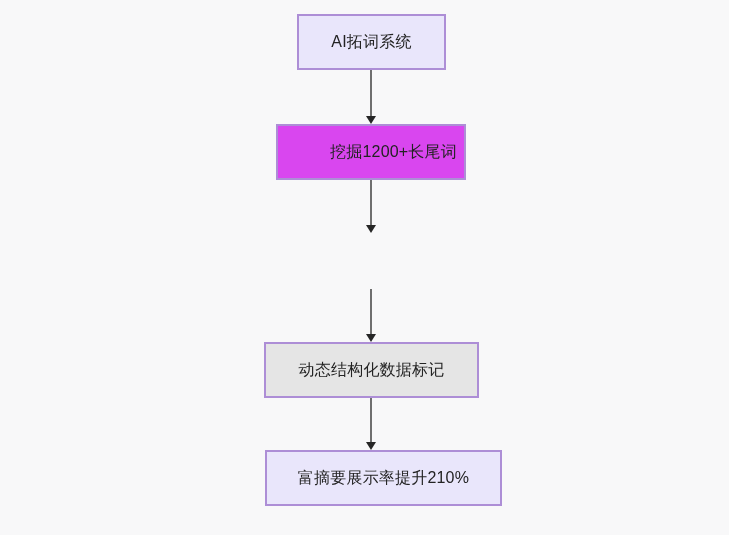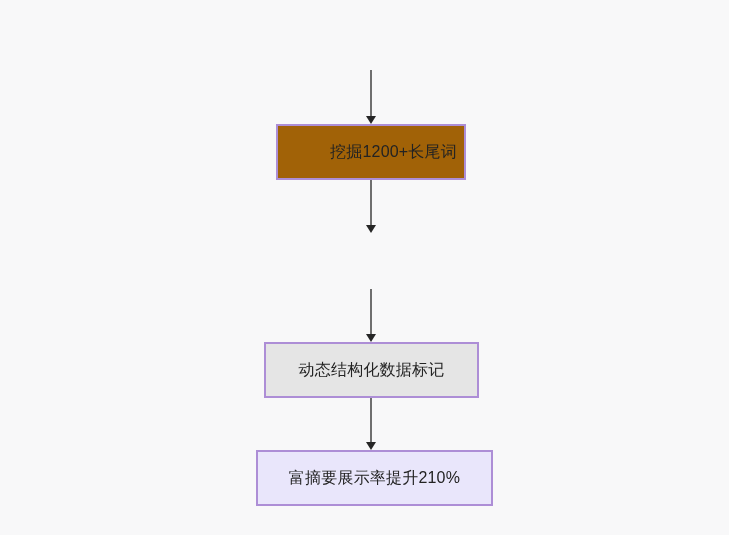--- a/index.html
+++ b/index.html
@@ -70,23 +70,26 @@
   </div>
   <div class="connector" style="left: 365px; top: 289px; height: 53px;">
     <div class="stem" style="background: rgb(111, 111, 111);"></div>
     <div class="head" style="border-top-color: rgb(38, 38, 38);"></div>
   </div>
   <div class="connector" style="left: 365px; top: 398px; height: 52px;">
     <div class="stem" style="background: rgb(111, 111, 111);"></div>
     <div class="head" style="border-top-color: rgb(38, 38, 38);"></div>
   </div>
 
-  <div class="node" style="left: 276px; top: 124px; width: 190px; height: 56px; background: #a16207; border-color: rgb(173, 142, 214); color: rgb(35, 35, 35); padding-left: 45px;">
+  <div class="node" style="left: 297px; top: 14px; width: 149px; height: 56px; background: rgb(233, 230, 251); border-color: rgb(173, 142, 214); color: rgb(35, 35, 35);">
+    <span>AI拓词系统</span>
+  </div>
+  <div class="node" style="left: 276px; top: 124px; width: 190px; height: 56px; background: #d946ef; border-color: rgb(173, 142, 214); color: rgb(35, 35, 35); padding-left: 45px;">
     <span>挖掘1200+长尾词</span>
   </div>
   <div class="node" style="left: 264px; top: 342px; width: 215px; height: 56px; background: #e5e5e5; border-color: rgb(173, 142, 214); color: rgb(35, 35, 35);">
     <span>动态结构化数据标记</span>
   </div>
-  <div class="node" style="left: 256px; top: 450px; width: 237px; height: 56px; background: rgb(233, 230, 251); border-color: rgb(173, 142, 214); color: rgb(35, 35, 35);">
+  <div class="node" style="left: 265px; top: 450px; width: 237px; height: 56px; background: rgb(233, 230, 251); border-color: rgb(173, 142, 214); color: rgb(35, 35, 35);">
     <span>富摘要展示率提升210%</span>
   </div>
 
 </div>
 
 </body></html>

